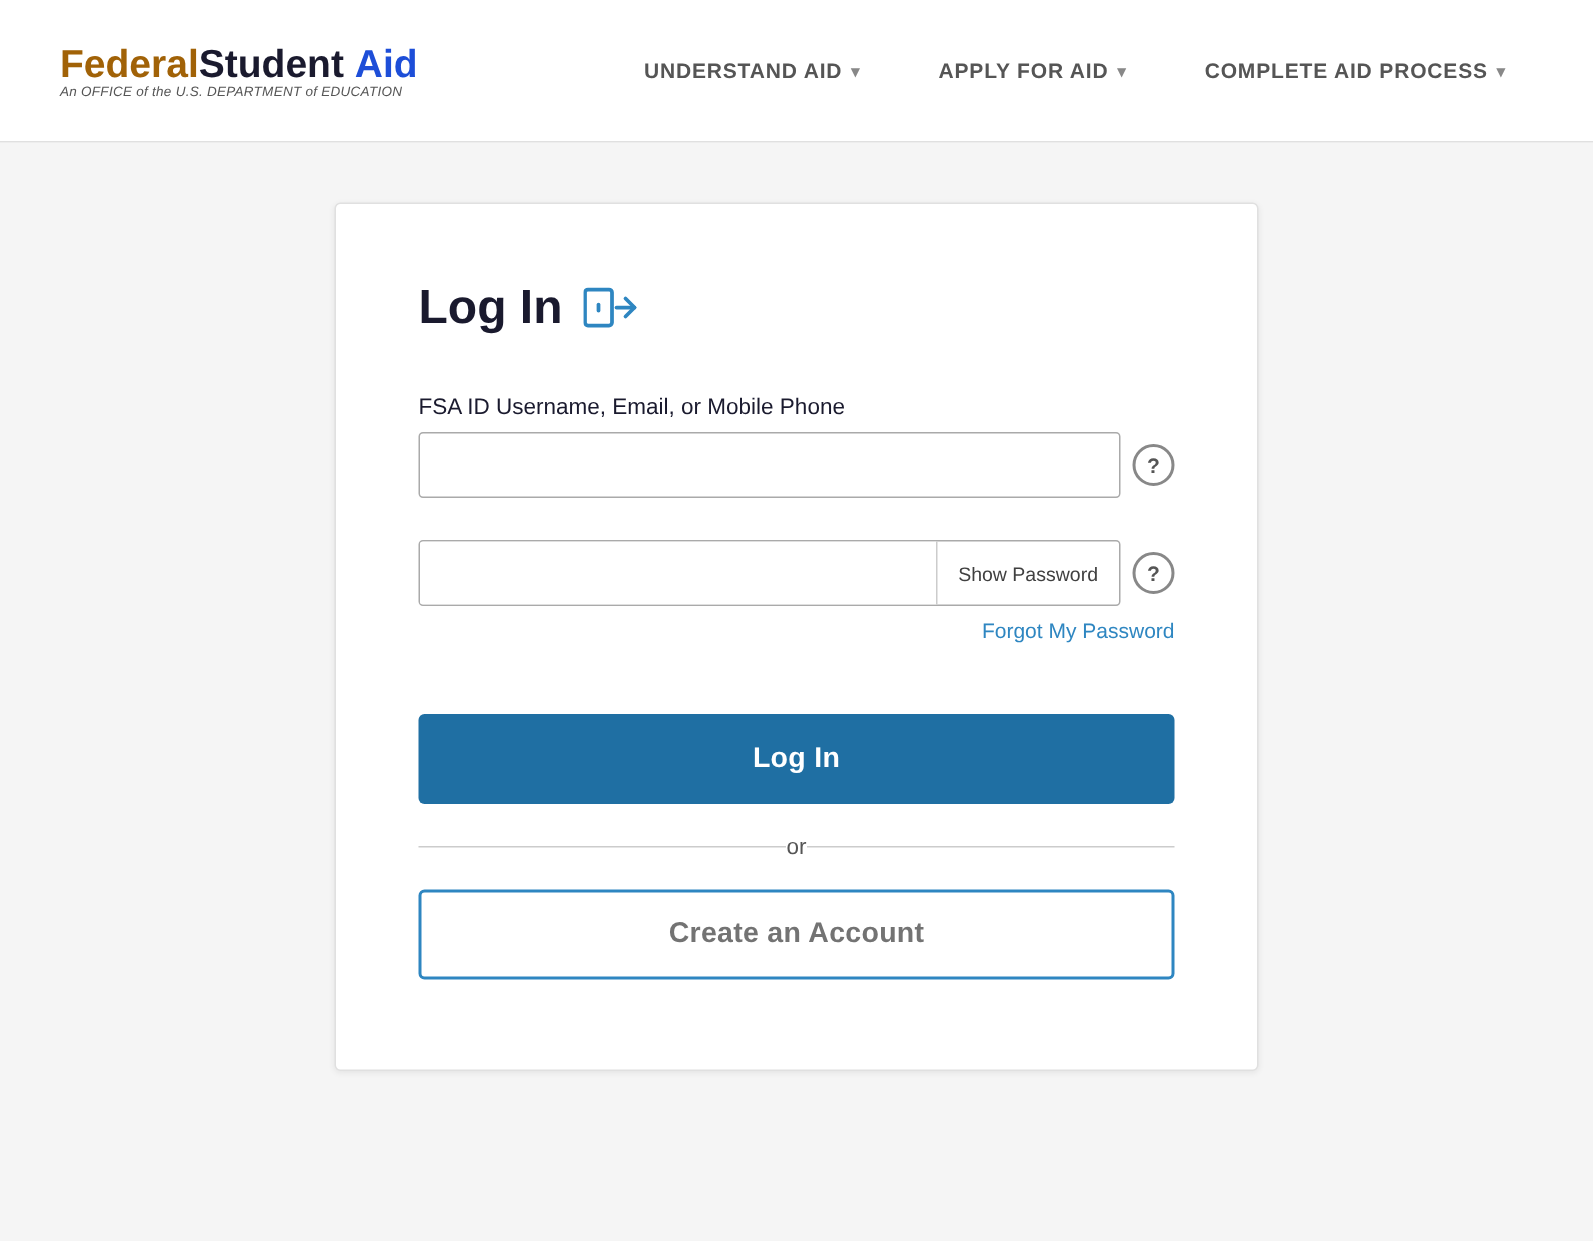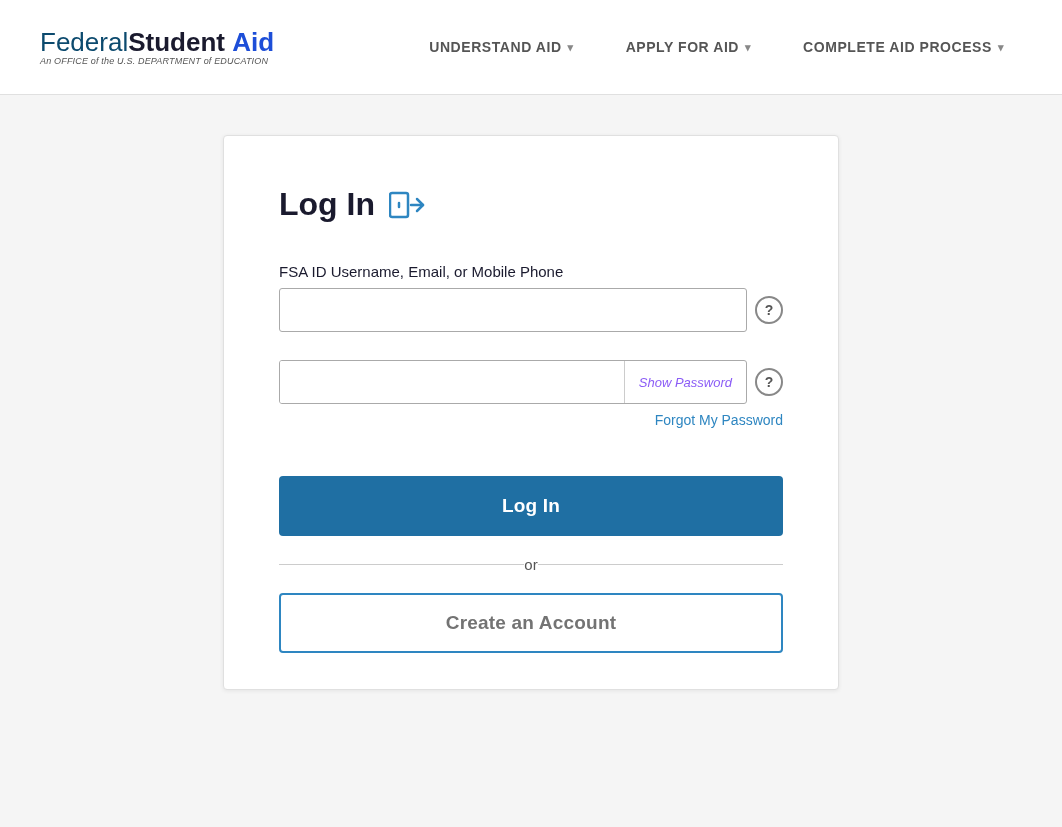--- a/index.html
+++ b/index.html
@@ -20,21 +20,21 @@
     }
     .logo-area {
       display: flex;
       flex-direction: column;
       margin-right: auto;
     }
     .logo-text {
       font-size: 26px;
       line-height: 1.1;
     }
-    .logo-federal { color: #0c4a6e; font-weight: 400; }
+    .logo-federal { color: #a16207; font-weight: 700; }
     .logo-student { color: #1a1a2e; font-weight: 700; }
     .logo-aid { color: #1d4ed8; font-weight: 700; }
     .logo-sub {
       font-size: 9px;
       color: #555;
       letter-spacing: 0.02em;
       font-style: italic;
     }
 
     .nav {
@@ -63,21 +63,21 @@
     .main-content {
       display: flex;
       justify-content: center;
       padding: 40px 20px;
     }
 
     .login-card {
       background: #fff;
       border: 1px solid #e0e0e0;
       border-radius: 4px;
-      padding: 50px 55px 36px 55px;
+      padding: 50px 55px 60px 55px;
       width: 616px;
       max-width: 100%;
       box-shadow: 0 1px 4px rgba(0,0,0,0.07);
     }
 
     .login-title-row {
       display: flex;
       align-items: center;
       gap: 14px;
       margin-bottom: 40px;
@@ -135,25 +135,24 @@
       padding: 0 12px;
       font-size: 15px;
       outline: none;
     }
     .show-password-btn {
       background: none;
       border: none;
       border-left: 1px solid #ccc;
       padding: 0 14px;
       font-size: 13px;
-      color: #8b5cf6;
+      color: #404040;
       cursor: pointer;
       height: 100%;
       white-space: nowrap;
-      font-style: italic;
     }
     .help-icon {
       width: 28px;
       height: 28px;
       border: 2px solid #888;
       border-radius: 50%;
       display: flex;
       align-items: center;
       justify-content: center;
       font-size: 14px;

